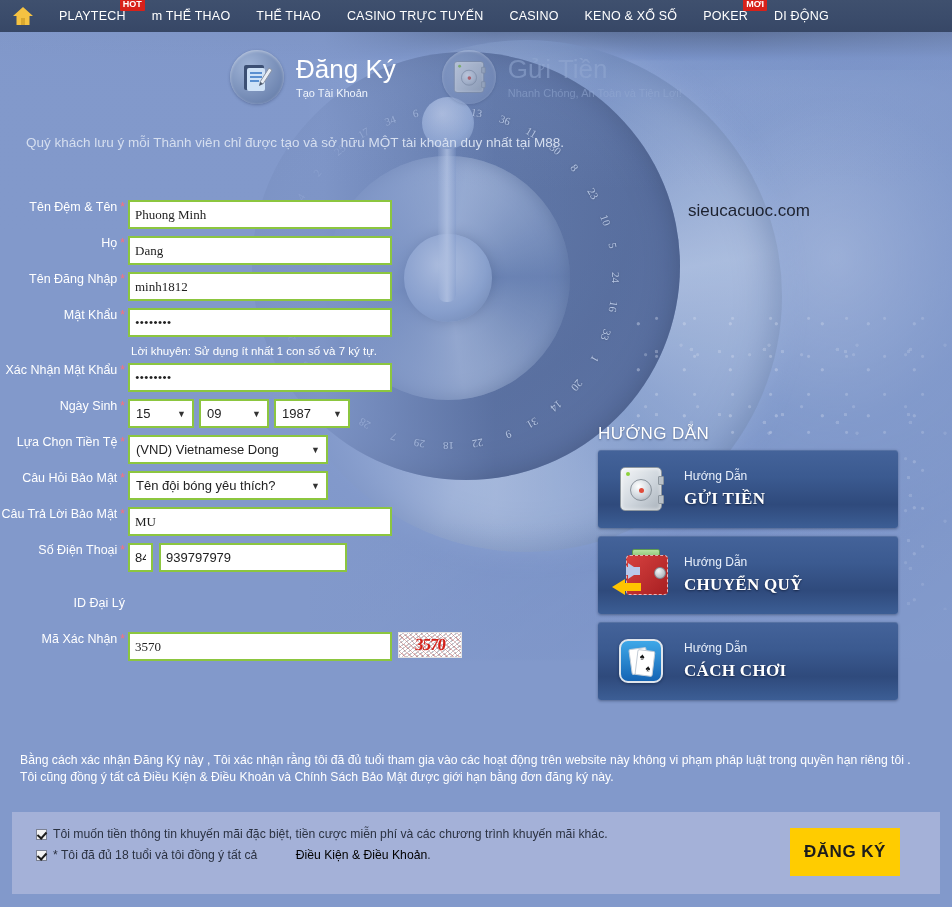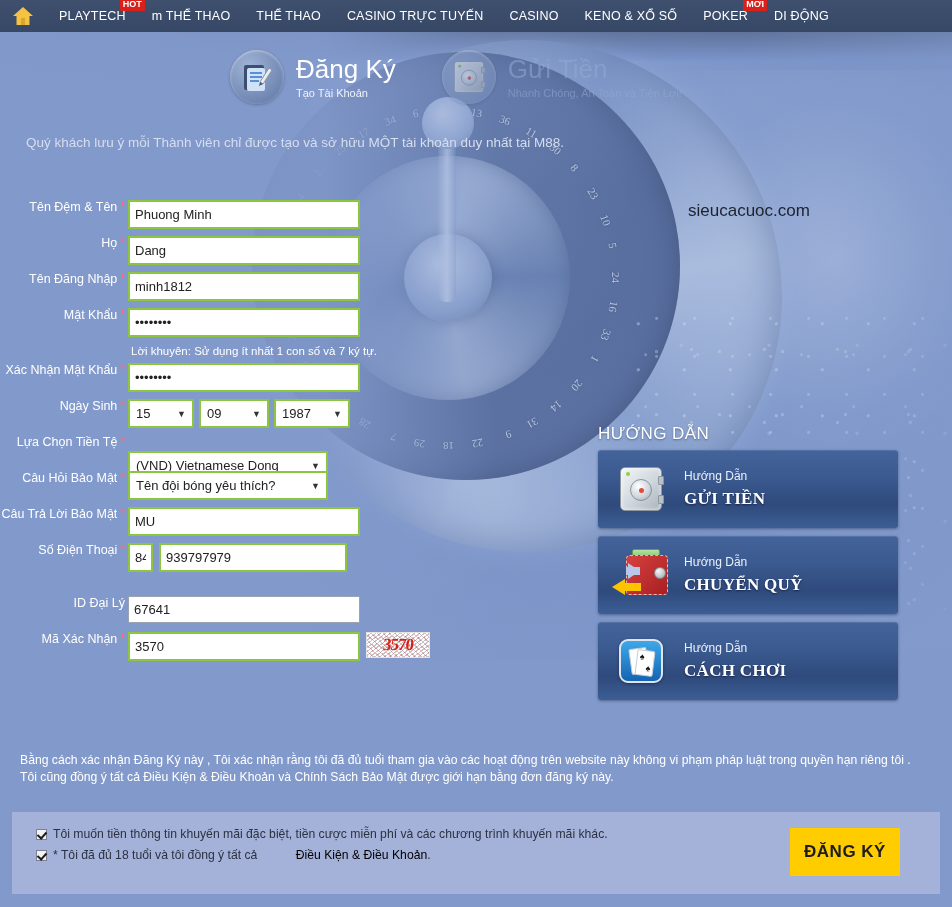--- a/index.html
+++ b/index.html
@@ -154,21 +154,21 @@
     width:128px; text-align:right; color:#ffffff; font-size:12.5px;
     padding-right:3px; white-space:nowrap;
   }
   .req { color:#ff6e7a; font-size:12px; margin-left:3px; }
   .fld {
     height:29px; border:2px solid #8cc63f; background:#ffffff;
     font-family:"Liberation Sans", sans-serif; font-size:13px; color:#222;
     padding:0 5px; outline:none;
   }
   .fld.neutral { border:1px solid #9aa3b4; height:27px; }
-  .fld.w240 { width:232px; }
+  .fld.w240 { width:264px;font-family:Liberation Serif, serif; }
   .sel {
     height:29px; border:2px solid #8cc63f; background:#ffffff;
     font-size:13px; color:#222; padding:0 6px;
     display:flex; align-items:center; justify-content:space-between; cursor:pointer;
     font-family:"Liberation Sans", sans-serif;
   }
   .sel .cv { flex:none; }
   .caret { font-size:9px; color:#333; margin-left:10px; }
   .hint {
     color:#ffffff; font-size:11.5px; margin:3px 0 5px 131px; line-height:14px;
@@ -464,21 +464,21 @@
       <span class="caret">▼</span>
     </div>
     <div class="sel" style="width:76px;margin-left:5px;">
       <span class="cv">1987</span>
       <span class="caret">▼</span>
     </div>
   </div>
 
   <div class="row">
     <div class="lbl"><span>Lựa Chọn Tiền Tệ</span><span class="req">*</span></div>
-    <div class="sel" style="width:200px;margin-top:16px;">
+    <div class="sel" style="width:200px;">
       <span class="cv">(VND) Vietnamese Dong</span>
       <span class="caret">▼</span>
     </div>
   </div>
 
   <div class="row">
     <div class="lbl"><span>Câu Hỏi Bảo Mật</span><span class="req">*</span></div>
     <div class="sel" style="width:200px;">
       <span class="cv">Tên đội bóng yêu thích?</span>
       <span class="caret">▼</span>
@@ -493,21 +493,20 @@
   <div class="row">
     <div class="lbl"><span>Số Điện Thoại</span><span class="req">*</span></div>
     <input class="fld phone-cc" value="84" style="">
     <input class="fld phone-num" value="939797979" style="">
   </div>
 
   <div class="spacer-row"></div>
 
   <div class="row">
     <div class="lbl"><span>ID Đại Lý</span></div>
-    <input class="fld neutral w240" value="67641" style="">
   </div>
 
   <div class="row">
     <div class="lbl"><span>Mã Xác Nhận</span><span class="req">*</span></div>
     <input class="fld w240" value="3570" style="">
     <div class="captcha-img">
       <span class="captcha-txt">3570</span>
     </div>
   </div>
 

